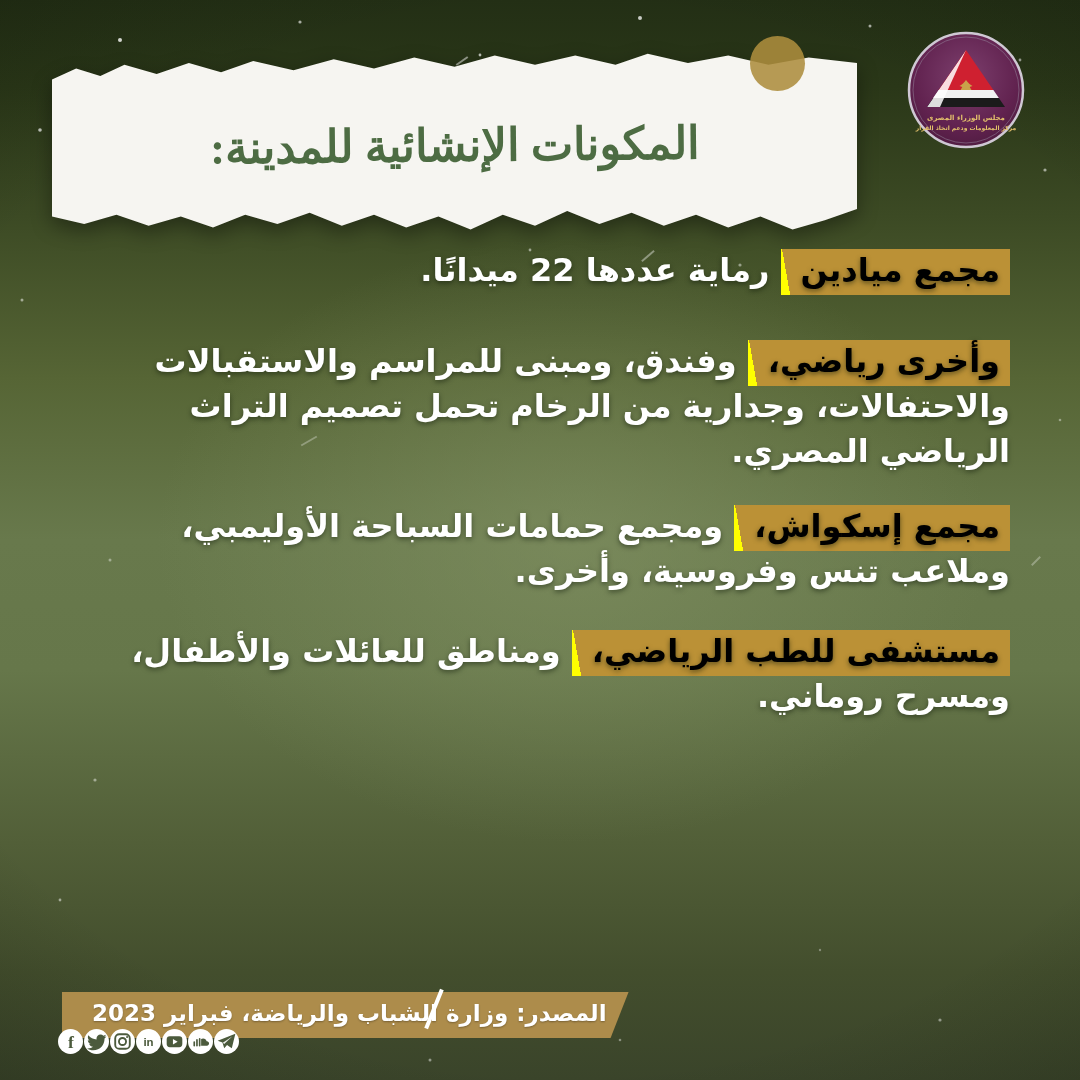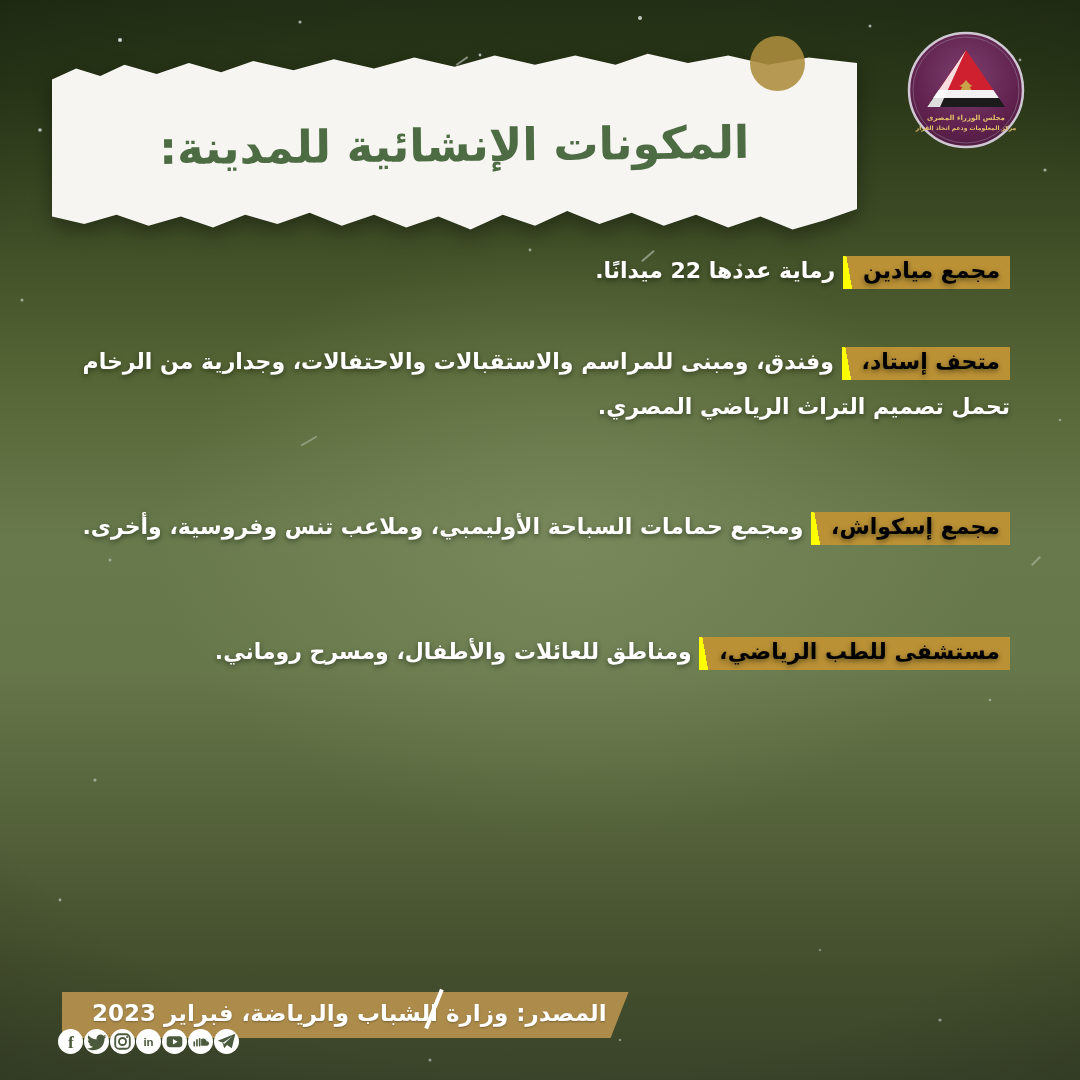--- a/index.html
+++ b/index.html
@@ -7,33 +7,33 @@
     width:1080px;height:1080px;position:relative;overflow:hidden;
     font-family:"DejaVu Sans","Liberation Sans",sans-serif;
     background:
       radial-gradient(120% 95% at 52% 50%, rgba(0,0,0,0) 52%, rgba(10,16,5,.52) 100%),
       radial-gradient(55% 40% at 53% 50%, rgba(134,149,103,.55), rgba(134,149,103,0) 70%),
       linear-gradient(180deg,#232f15 0%,#2a3718 8%,#3c4a24 20%,#566535 35%,#68794c 50%,#66774a 62%,#525f38 78%,#434e2d 90%,#3a442a 100%);
   }
   .speckles{position:absolute;inset:0;z-index:1;pointer-events:none;}
   
   .paper-wrap{position:absolute;left:52px;top:50px;width:805px;height:185px;z-index:2;
-    filter:drop-shadow(0 7px 10px rgba(0,0,0,.38));}
+    filter:drop-shadow(0 7px 10px rgba(0,0,0,.38));font-family:Liberation Serif, serif;}
   .paper{width:100%;height:100%;background:#f6f5f1;display:flex;align-items:center;justify-content:center;
     clip-path:polygon(0% 16%,3% 10%,6% 14%,9% 8%,13% 13%,17% 7%,21% 12%,25% 6%,30% 11%,35% 5%,40% 10%,45% 4%,50% 9%,55% 3%,60% 8%,65% 3%,70% 8%,74% 2%,79% 7%,84% 3%,89% 8%,94% 4%,100% 7%,100% 86%,96% 92%,92% 97%,88% 90%,84% 96%,80% 89%,76% 95%,72% 88%,68% 94%,64% 87%,60% 95%,56% 89%,52% 97%,48% 90%,44% 96%,40% 89%,36% 95%,32% 88%,28% 94%,24% 89%,20% 96%,16% 90%,12% 95%,8% 89%,4% 94%,0% 90%);}
   .paper-title{direction:rtl;font-size:45px;font-weight:bold;color:var(--title-green,#4d6c43);
     letter-spacing:0;transform:rotate(-0.6deg);padding-top:6px;}
   .gold-dot{position:absolute;left:750px;top:36px;width:55px;height:55px;border-radius:50%;
     background:rgba(173,141,61,.88);z-index:3;}
   
   .logo{position:absolute;left:906px;top:30px;width:120px;height:120px;z-index:3;}
   
   .content{position:absolute;inset:0;z-index:2;}
   .item{position:absolute;right:70px;width:945px;direction:rtl;text-align:right;color:#fff;
-    font-size:22px;font-weight:bold;line-height:45px;
+    font-size:32px;font-weight:bold;line-height:45px;
     text-shadow:0 2px 5px rgba(10,20,5,.5);}
   .item:nth-of-type(1){top:248px;}
   .item:nth-of-type(2){top:339px;}
   .item:nth-of-type(3){top:504px;}
   .item:nth-of-type(4){top:629px;}
   .item:nth-of-type(5){top:759px;}
   .item:nth-of-type(6){top:889px;}
   .hl{background-image:linear-gradient(80deg,rgba(0,0,0,0) 0,rgba(0,0,0,0) 9px,var(--gold,#bb9136) 9px);
     padding:2px 10px 6px 20px;}
   
@@ -111,21 +111,21 @@
     <polygon points="60,20 21,77 34,77" fill="#ffffff" opacity=".85"></polygon>
   </g>
   <path fill="#c9a24a" d="M60 50c-2 3-4.5 5-6.5 6l2.8 1-1.8 3h11l-1.8-3 2.8-1c-2-1-4.5-3-6.5-6z"></path>
   <text x="60" y="90" font-size="7" font-weight="bold" fill="#e3c06c" text-anchor="middle" direction="rtl">مجلس الوزراء المصرى</text>
   <text x="60" y="100" font-size="6" font-weight="bold" fill="#e3c06c" text-anchor="middle" direction="rtl">مركز المعلومات ودعم اتخاذ القرار</text>
 </svg>
 
 <div class="content" id="content-list">
   <div class="item"><mark class="hl">مجمع ميادين</mark> <span class="rest">رماية عددها 22 ميدانًا.</span></div>
 
-  <div class="item"><mark class="hl">متحف إستاد،</mark> <span class="rest">وفندق، ومبنى للمراسم والاستقبالات والاحتفالات، وجدارية من الرخام تحمل تصميم التراث الرياضي المصري.</span></div>
+  <div class="item"><mark class="hl">وأخرى رياضي،</mark> <span class="rest">وفندق، ومبنى للمراسم والاستقبالات والاحتفالات، وجدارية من الرخام تحمل تصميم التراث الرياضي المصري.</span></div>
 
 
 
   <div class="item"><mark class="hl">مجمع إسكواش،</mark> <span class="rest">ومجمع حمامات السباحة الأوليمبي، وملاعب تنس وفروسية، وأخرى.</span></div>
 
   <div class="item"><mark class="hl">مستشفى للطب الرياضي،</mark> <span class="rest">ومناطق للعائلات والأطفال، ومسرح روماني.</span></div>
 </div>
 
 <div class="source-bar">المصدر: وزارة الشباب والرياضة، فبراير 2023</div>
 <div class="source-slash"></div>

